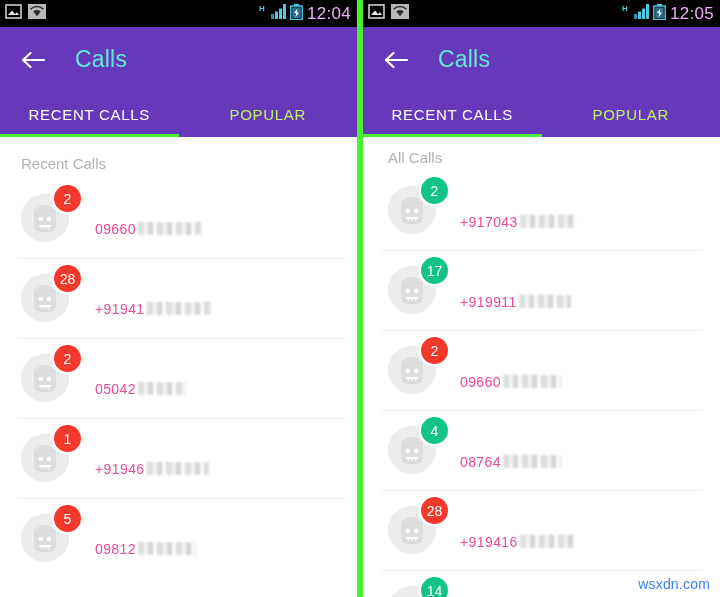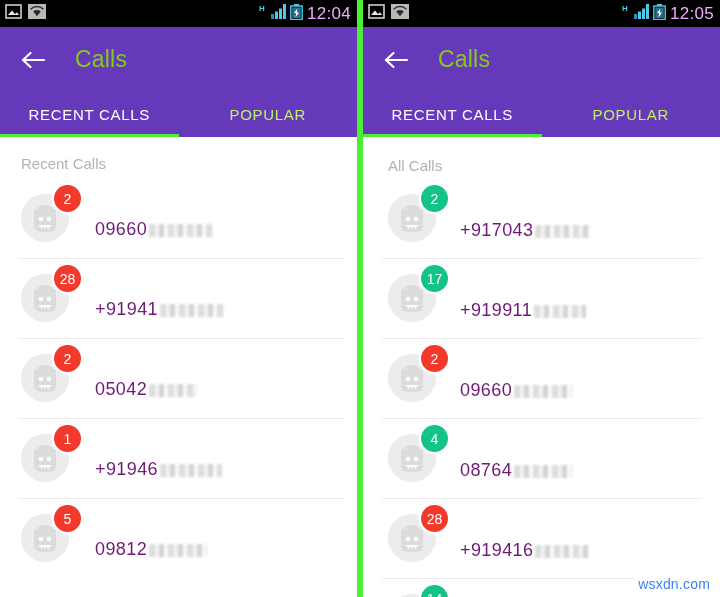--- a/index.html
+++ b/index.html
@@ -58,21 +58,21 @@
     display: flex;
     align-items: center;
     padding-left: 18px;
   }
   .back-arrow {
     width: 30px; height: 30px;
     display: flex; align-items: center; justify-content: center;
     flex: 0 0 auto;
   }
   .appbar-title {
-    color: #84cc16;
+    color: #5eead4;
     font-size: 23px;
     margin-left: 27px;
     letter-spacing: .2px;
   }
   .tabs {
     height: 45px;
     display: flex;
   }
   .tab {
     flex: 1 1 50%;
@@ -97,21 +97,21 @@
     flex: 1 1 auto;
     background: #ffffff;
     overflow: hidden;
     position: relative;
   }
   .section-header {
     color: #b2b2b2;
     font-size: 15px;
     padding: 18px 0 6px 21px;
   }
-  .right .section-header { padding: 12px 12px 4px 25px; margin-top: 8px; }
+  .right .section-header { padding: 12px 12px 4px 25px; }
 
   .call-row {
     position: relative;
     height: 80px;
     display: flex;
     align-items: center;
     padding-left: 21px;
   }
   .right .call-row { padding-left: 25px; }
   .call-row + .call-row::before,
@@ -152,22 +152,22 @@
   .badge.green { background: #14c38a; }
 
   .number-wrap {
     margin-left: 26px;
     display: flex;
     align-items: flex-end;
     margin-top: 22px;
   }
   .right .number-wrap { margin-left: 24px; margin-top: 24px; }
   .number-visible {
-    color: #701a75;
-    font-size: 18px;
+    color: #ec4899;
+    font-size: 14px;
     letter-spacing: .4px;
     line-height: 1;
   }
   .number-redacted {
     display: inline-block;
     height: 13px;
     margin-left: 2px;
     margin-bottom: 1px;
     background:
       repeating-linear-gradient(90deg,

